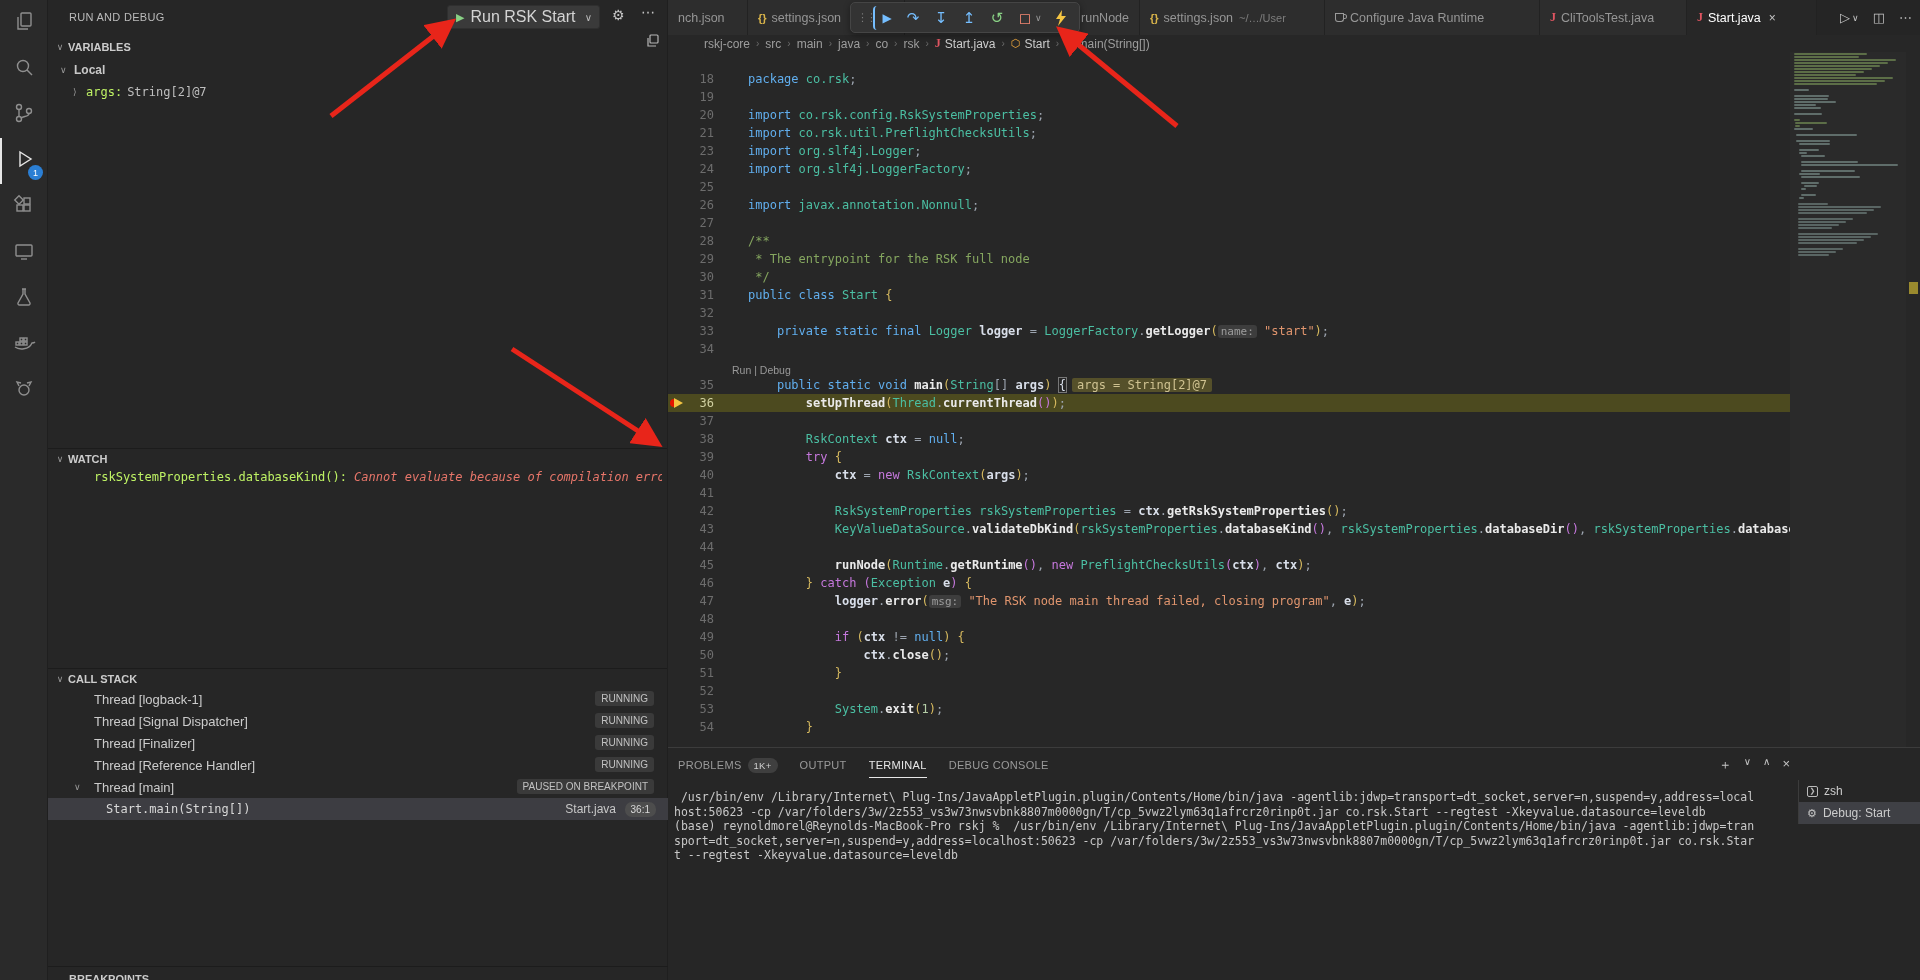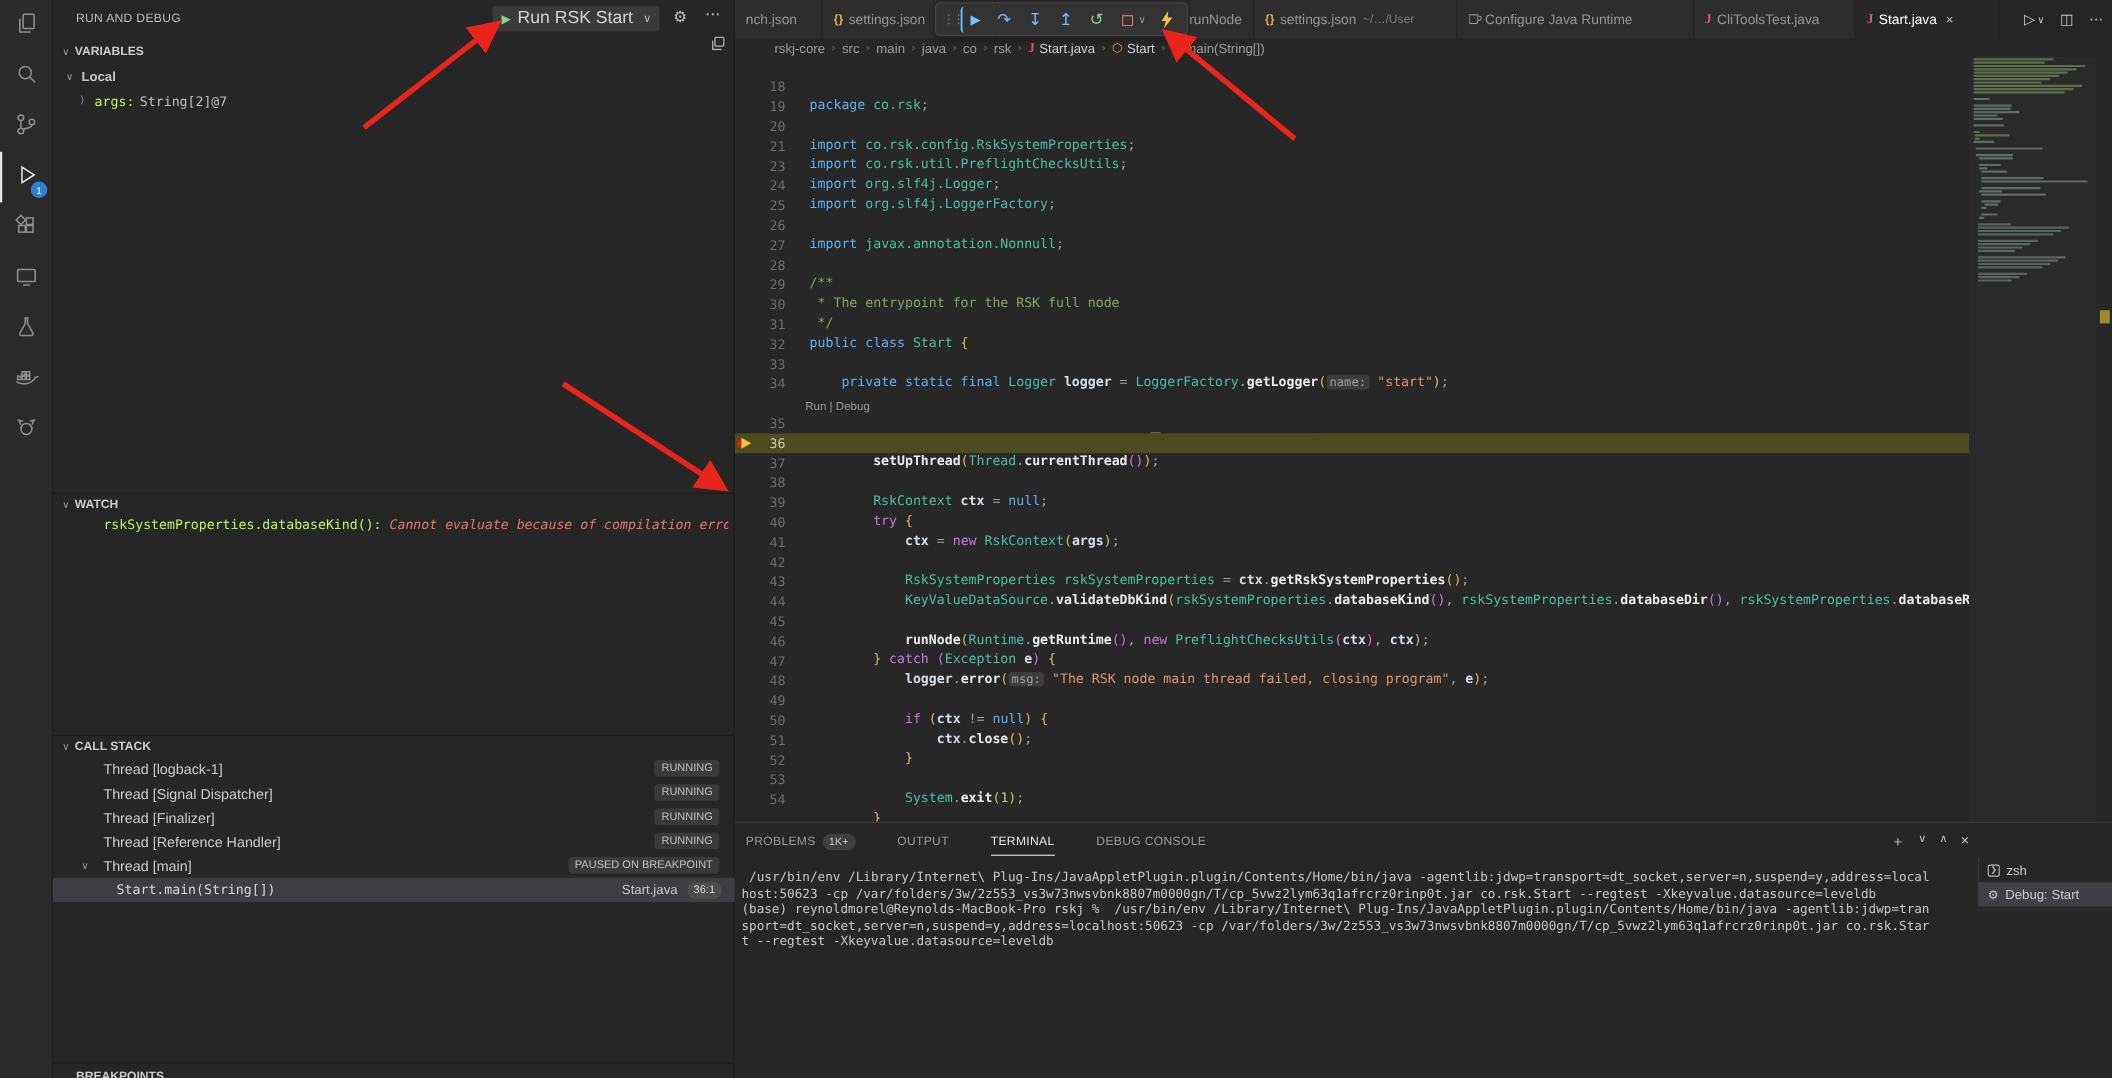--- a/index.html
+++ b/index.html
@@ -79,21 +79,21 @@
   #breadcrumb .sep { margin:0 6px; color:#6a6a6a; font-size:10px; }
   #breadcrumb .bc-java { color:#e05561; font-weight:bold; font-family:"Liberation Serif", serif; margin-right:4px; }
   #breadcrumb .bc-class-ic { color:#e8a33d; margin-right:4px; font-size:11px; }
   #breadcrumb .bc-meth-ic { color:#b180d7; margin-right:4px; font-size:11px; }
   #breadcrumb .bc-light { color:#cccccc; }
 
   
   #editor { position:absolute; left:668px; top:52px; right:130px; height:695px; overflow:hidden; z-index:1; }
   .code-row { position:relative; height:18px; white-space:pre; font-family:"DejaVu Sans Mono", monospace; font-size:12px; line-height:18px; }
   .code-row .gut { position:absolute; left:0; width:46px; text-align:right; color:#6d6d6d; font-size:12px; }
-  .code-row .code { position:absolute; left:68px; top:0;margin-top:16px; }
+  .code-row .code { position:absolute; left:80px; top:0; }
   .code-row.hl { background:#4c4a1f; }
   .code-row.hl .gut { color:#d0d0a0; }
   .lens { color:#999999; font-size:10.5px; font-family:"Liberation Sans", sans-serif; position:absolute; left:64px; top:3px; }
   .tk-k { color:#61afef; } .tk-q { color:#c678dd; } .tk-t { color:#4bbfa3; }
   .tk-v { color:#d8dee9; font-weight:bold; } .tk-m { color:#eaeaea; font-weight:bold; }
   .tk-s { color:#e0956e; } .tk-c { color:#85a65f; } .tk-p { color:#9da5b0; }
   .tk-y { color:#d7ba5f; } .tk-u { color:#c678dd; } .tk-n { color:#b5cea8; }
   .tk-h { color:#9d9d9d; background:#3d3d3d; border-radius:3px; padding:0 3px; font-size:11px; }
   .tk-bm { color:#d8dee9; outline:1px solid #777; }
   .dbg-chip { background:#55502a; color:#cfc291; border-radius:2px; padding:0 5px; margin-left:6px; font-size:12px; }
@@ -102,21 +102,21 @@
   .bp-arrow { position:absolute; left:4px; top:1px; width:0; height:0; border-top:5px solid transparent; border-bottom:5px solid transparent; border-left:9px solid #f5c542; }
 
   
   #minimap { position:absolute; right:14px; top:35px; width:116px; height:712px; background:#2a2a2a; z-index:2; cursor:pointer; }
   .mm-bar { position:absolute; height:2px; border-radius:1px; }
   #overview-ruler { position:absolute; right:0; top:35px; width:14px; height:712px; background:#272727; z-index:2; }
   #ov-marker { position:absolute; right:2px; top:247px; width:9px; height:12px; background:#9a8a2e; }
 
   
   #panel { position:absolute; left:668px; top:747px; right:0; height:233px; background:#262626; border-top:1px solid #3c3c3c; z-index:4; }
-  #panel-tabs { position:absolute; left:10px; top:4px; height:26px; display:flex; align-items:center; gap:38px; }
+  #panel-tabs { position:absolute; left:10px; top:4px; height:26px; display:flex; align-items:center; gap:22px; }
   .ptab { font-size:11px; color:#9a9a9a; letter-spacing:.3px; display:flex; align-items:center; gap:6px; cursor:pointer; height:26px; }
   .ptab.active { color:#e7e7e7; border-bottom:1px solid #e7e7e7; }
   .pbadge { background:#3f3f3f; color:#d0d0d0; border-radius:9px; font-size:9.5px; padding:2px 6px; }
   #panel-actions { position:absolute; right:130px; top:8px; display:flex; gap:12px; color:#c5c5c5; font-size:13px; }
   #panel-actions span { cursor:pointer; }
   #terminal-text { position:absolute; left:6px; top:42px; width:1110px; font-family:"DejaVu Sans Mono", monospace; font-size:11.5px; line-height:14.6px; color:#c8c8c8; white-space:pre-wrap; }
   #sessions { position:absolute; right:0; top:32px; width:122px; border-left:1px solid #3c3c3c; }
   .sess-row { height:22px; display:flex; align-items:center; font-size:12px; color:#cccccc; padding-left:8px; gap:6px; cursor:pointer; }
   .sess-row.active { background:#3f4045; }
   .sess-term-ic { display:inline-flex; width:11px; height:11px; border:1px solid #bbb; border-radius:2px; font-size:7px; align-items:center; justify-content:center; color:#bbb; }

